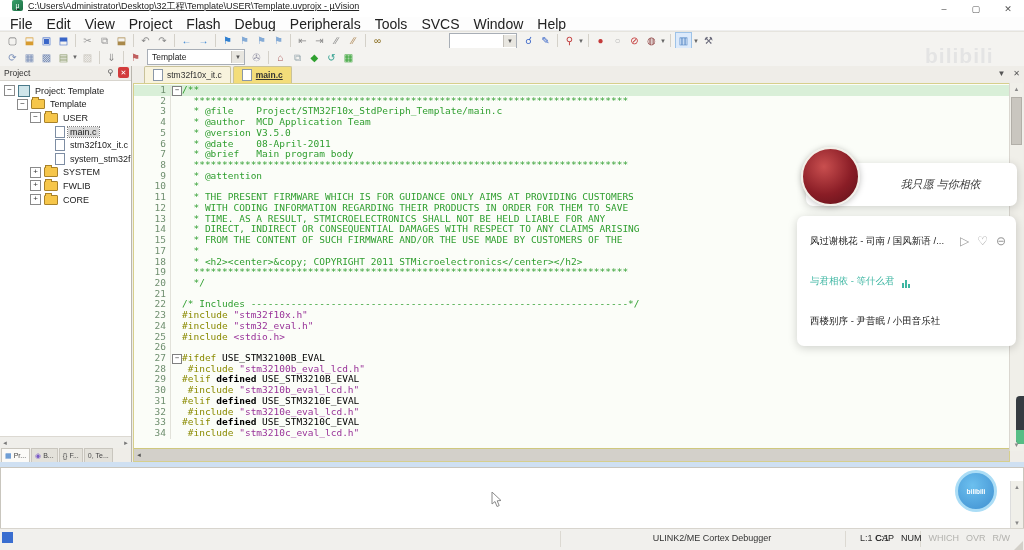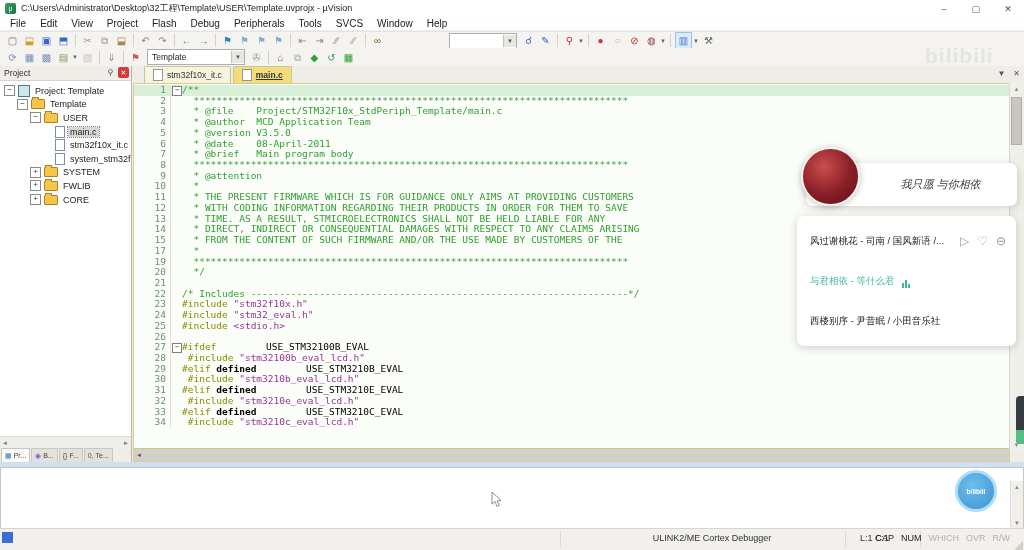--- a/index.html
+++ b/index.html
@@ -1,27 +1,27 @@
 <!DOCTYPE html>
 <html><head>
 <meta charset="utf-8">
 <style>
   html,body{margin:0;padding:0;}
   body{width:1024px;height:550px;font-family:"Liberation Sans",sans-serif;background:#fff;overflow:hidden;}
   .screen{position:absolute;top:0;left:0;width:1024px;height:550px;background:#fff;overflow:hidden;}
   .abs{position:absolute;}
 
   
-  .titlebar{top:0;left:0;right:0;height:17px;background:#ffffff;display:flex;align-items:center;padding-left:5px;font-size:9px;color:#222;}
+  .titlebar{top:0;left:0;right:0;height:17px;background:#ffffff;display:flex;align-items:flex-start;padding-left:12px;font-size:9px;color:#222;text-decoration:underline;}
   .app-icon{width:11px;height:11px;border-radius:2px;background:linear-gradient(135deg,#39a06a,#1c6f45);margin-right:5px;display:inline-flex;align-items:center;justify-content:center;color:#fff;font-size:7px;}
   .win-controls{position:absolute;right:0;top:0;height:17px;display:flex;}
   .win-btn{width:32px;height:17px;display:flex;align-items:center;justify-content:center;font-size:9px;color:#555;}
 
   
-  .menubar{top:17px;left:0;right:0;height:13px;background:#fdfdfd;display:flex;align-items:center;padding-left:3px;font-size:10px;color:#222;border-bottom:1px solid #eee;}
+  .menubar{top:17px;left:0;right:0;height:13px;background:#fdfdfd;display:flex;align-items:center;padding-left:3px;font-size:14px;color:#222;border-bottom:1px solid #eee;}
   .menu-item{padding:0 7px;}
 
   
   .toolbar{left:0;right:0;background:#f4f3f0;display:flex;align-items:center;padding-left:4px;}
   .t1{top:31px;height:17px;border-top:1px solid #e6e4de;}
   .t2{top:48px;height:18px;border-bottom:1px solid #d8d5ce;}
   .ticon{width:15px;height:15px;display:inline-flex;align-items:center;justify-content:center;font-size:10px;line-height:15px;margin:0 1px;}
   .ticon.hl{background:#dceafb;border:1px solid #9ec3e8;}
   .tarrow{font-size:6px;color:#666;margin-right:1px;}
   .tsep{width:1px;height:13px;background:#d4d1c9;margin:0 3px;}
@@ -68,21 +68,21 @@
   .cl{height:10.72px;line-height:10.72px;display:flex;white-space:pre;}
   .cl.hl{background:#d9efd8;}
   .ln{width:32px;text-align:right;color:#6f8f6f;flex:none;padding-right:4px;}
   .fm{width:11px;flex:none;position:relative;border-left:1px solid #e2e2da;}
   .fbox{position:absolute;left:1px;top:1px;width:8px;height:8px;border:1px solid #808080;background:#fff;font-size:7px;line-height:6px;text-align:center;color:#333;}
   .ct{flex:1;}
   .cm{color:#2f9e2f;}
   .pp{color:#8a8a00;text-align:right;}
   .str{color:#993399;}
   .kw{color:#000;font-weight:bold;}
-  .pl{color:#000;margin-left:44px;}
+  .pl{color:#000;}
   .e-hscroll{position:absolute;left:0;right:0;bottom:0;height:12px;background:#d3d0ca;border-top:1px solid #cfc87e;display:flex;align-items:center;font-size:6px;color:#555;padding:0 2px;}
   .e-vscroll{position:absolute;right:1px;top:17px;width:13px;bottom:11px;background:#f0efe9;border-left:1px solid #dad7d0;}
   .vs-arrow{position:absolute;left:0;right:0;height:12px;display:flex;align-items:center;justify-content:center;font-size:6px;color:#888;}
   .vs-thumb{position:absolute;left:1px;right:1px;top:14px;height:46px;background:#c9c6bf;border:1px solid #b2afa8;}
 
   
   .splitter{top:462px;left:0;right:0;height:5px;background:#cfe0f2;}
   .build-output{top:467px;left:0;right:0;height:61px;background:#fff;border:1px solid #c9c6be;}
   .bo-header{top:0;left:0;right:0;height:12px;background:linear-gradient(#f5f3ef,#e4e0d6);display:flex;align-items:center;font-size:8.5px;color:#333;padding-left:4px;border-bottom:1px solid #d0cdc5;margin-top:24px;}
   .bo-content{top:13px;left:0;right:13px;bottom:0;background:#fff;}
@@ -326,20 +326,21 @@
             <div class="cl"><span class="ln">7</span><span class="fm"></span><span class="ct"><span class="cm">  * @brief   Main program body</span></span></div>
             <div class="cl"><span class="ln">8</span><span class="fm"></span><span class="ct"><span class="cm">  ****************************************************************************</span></span></div>
             <div class="cl"><span class="ln">9</span><span class="fm"></span><span class="ct"><span class="cm">  * @attention</span></span></div>
             <div class="cl"><span class="ln">10</span><span class="fm"></span><span class="ct"><span class="cm">  *</span></span></div>
             <div class="cl"><span class="ln">11</span><span class="fm"></span><span class="ct"><span class="cm">  * THE PRESENT FIRMWARE WHICH IS FOR GUIDANCE ONLY AIMS AT PROVIDING CUSTOMERS</span></span></div>
             <div class="cl"><span class="ln">12</span><span class="fm"></span><span class="ct"><span class="cm">  * WITH CODING INFORMATION REGARDING THEIR PRODUCTS IN ORDER FOR THEM TO SAVE</span></span></div>
             <div class="cl"><span class="ln">13</span><span class="fm"></span><span class="ct"><span class="cm">  * TIME. AS A RESULT, STMICROELECTRONICS SHALL NOT BE HELD LIABLE FOR ANY</span></span></div>
             <div class="cl"><span class="ln">14</span><span class="fm"></span><span class="ct"><span class="cm">  * DIRECT, INDIRECT OR CONSEQUENTIAL DAMAGES WITH RESPECT TO ANY CLAIMS ARISING</span></span></div>
             <div class="cl"><span class="ln">15</span><span class="fm"></span><span class="ct"><span class="cm">  * FROM THE CONTENT OF SUCH FIRMWARE AND/OR THE USE MADE BY CUSTOMERS OF THE</span></span></div>
             <div class="cl"><span class="ln">17</span><span class="fm"></span><span class="ct"><span class="cm">  *</span></span></div>
+            <div class="cl"><span class="ln">18</span><span class="fm"></span><span class="ct"><span class="cm">  * &lt;h2&gt;&lt;center&gt;&amp;copy; COPYRIGHT 2011 STMicroelectronics&lt;/center&gt;&lt;/h2&gt;</span></span></div>
             <div class="cl"><span class="ln">19</span><span class="fm"></span><span class="ct"><span class="cm">  ****************************************************************************</span></span></div>
             <div class="cl"><span class="ln">20</span><span class="fm"></span><span class="ct"><span class="cm">  */</span></span></div>
             <div class="cl"><span class="ln">21</span><span class="fm"></span><span class="ct"></span></div>
             <div class="cl"><span class="ln">22</span><span class="fm"></span><span class="ct"><span class="cm">/* Includes ------------------------------------------------------------------*/</span></span></div>
             <div class="cl"><span class="ln">23</span><span class="fm"></span><span class="ct"><span class="pp">#include</span><span class="str"> "stm32f10x.h"</span></span></div>
             <div class="cl"><span class="ln">24</span><span class="fm"></span><span class="ct"><span class="pp">#include</span><span class="str"> "stm32_eval.h"</span></span></div>
             <div class="cl"><span class="ln">25</span><span class="fm"></span><span class="ct"><span class="pp">#include</span><span class="str"> &lt;stdio.h&gt;</span></span></div>
             <div class="cl"><span class="ln">26</span><span class="fm"></span><span class="ct"></span></div>
             <div class="cl"><span class="ln">27</span><span class="fm"><span class="fbox">−</span></span><span class="ct"><span class="pp">#ifdef</span><span class="pl"> USE_STM32100B_EVAL</span></span></div>
             <div class="cl"><span class="ln">28</span><span class="fm"></span><span class="ct"><span class="pp"> #include</span><span class="str"> "stm32100b_eval_lcd.h"</span></span></div>

